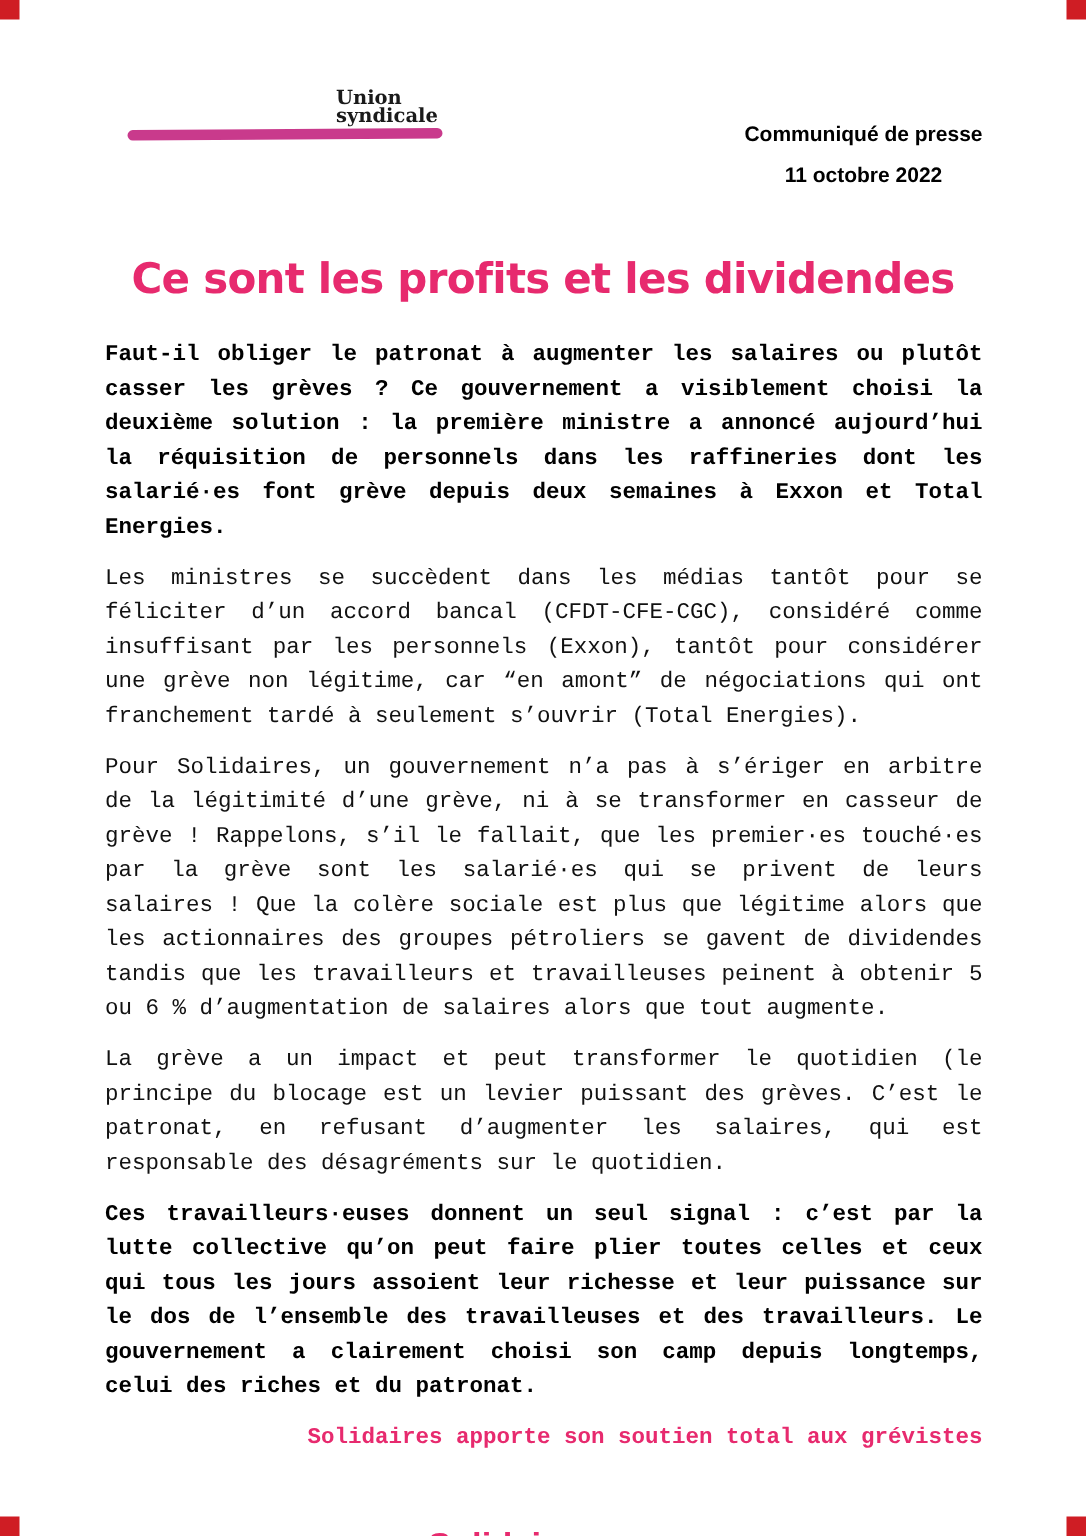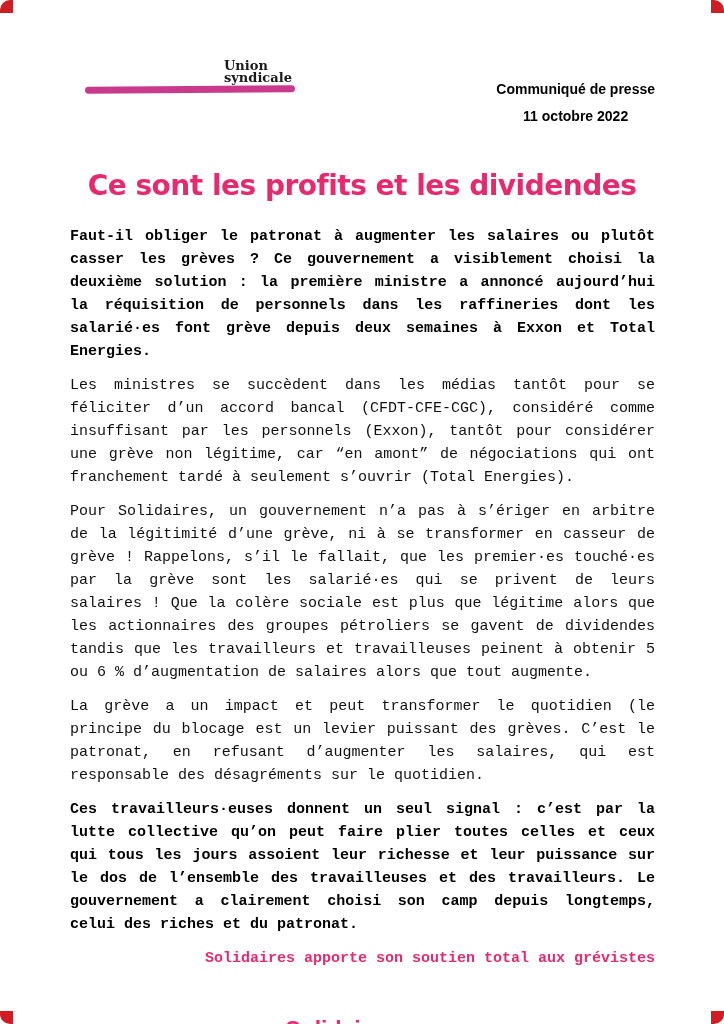--- a/index.html
+++ b/index.html
@@ -3,21 +3,20 @@
 <meta charset="utf-8">
 <style>
   html,body{margin:0;padding:0;background:#fff;}
   .page{
     position:relative;
     width:724px;height:1024px;
     background:#fff;
     font-family:"Liberation Sans", sans-serif;
     color:var(--text-black);
     overflow:hidden;
-    border-radius:10px;
   }
   
   .corner{position:absolute;width:13px;height:13px;background:var(--corner-red);}
   .corner.tl{top:0;left:0;}
   .corner.tr{top:0;right:0;}
   .corner.bl{bottom:0;left:0;}
   .corner.br{bottom:0;right:0;}
 
   
   .header-zone{position:relative;height:158px;}

